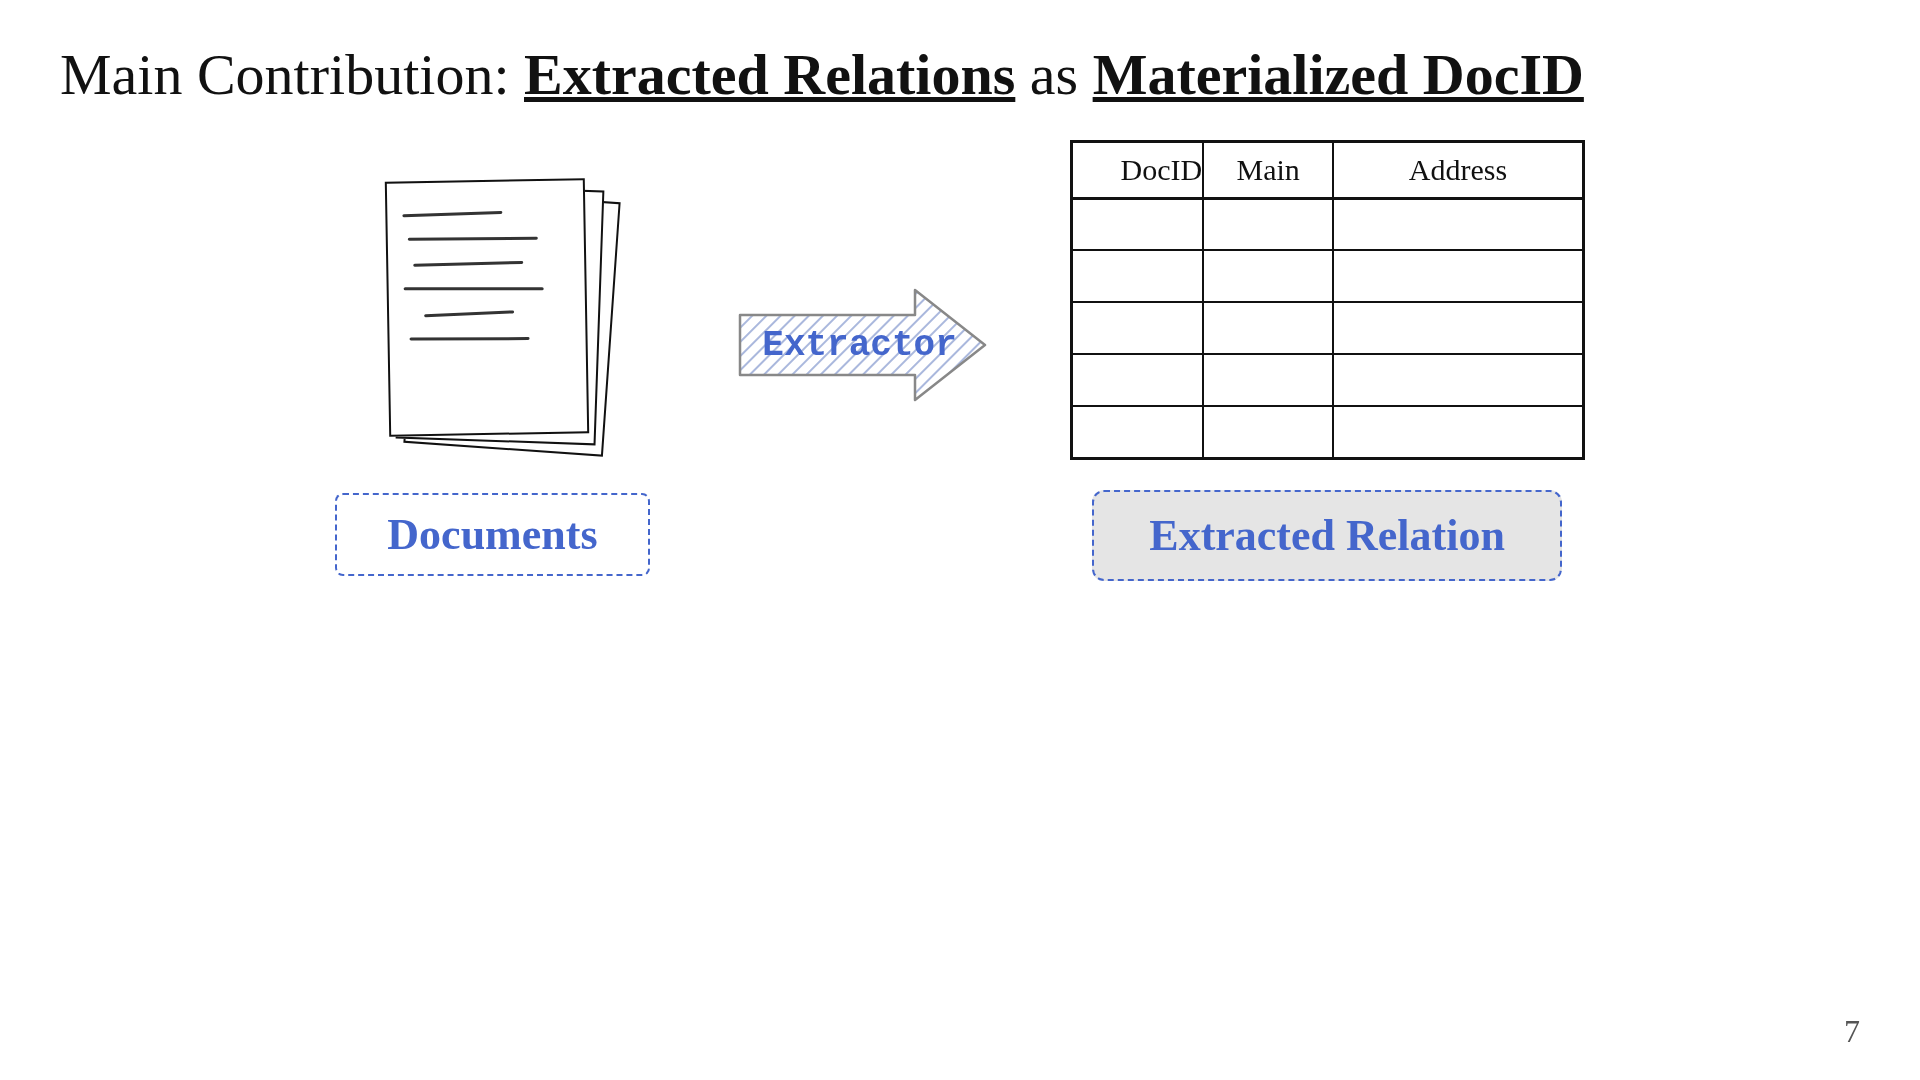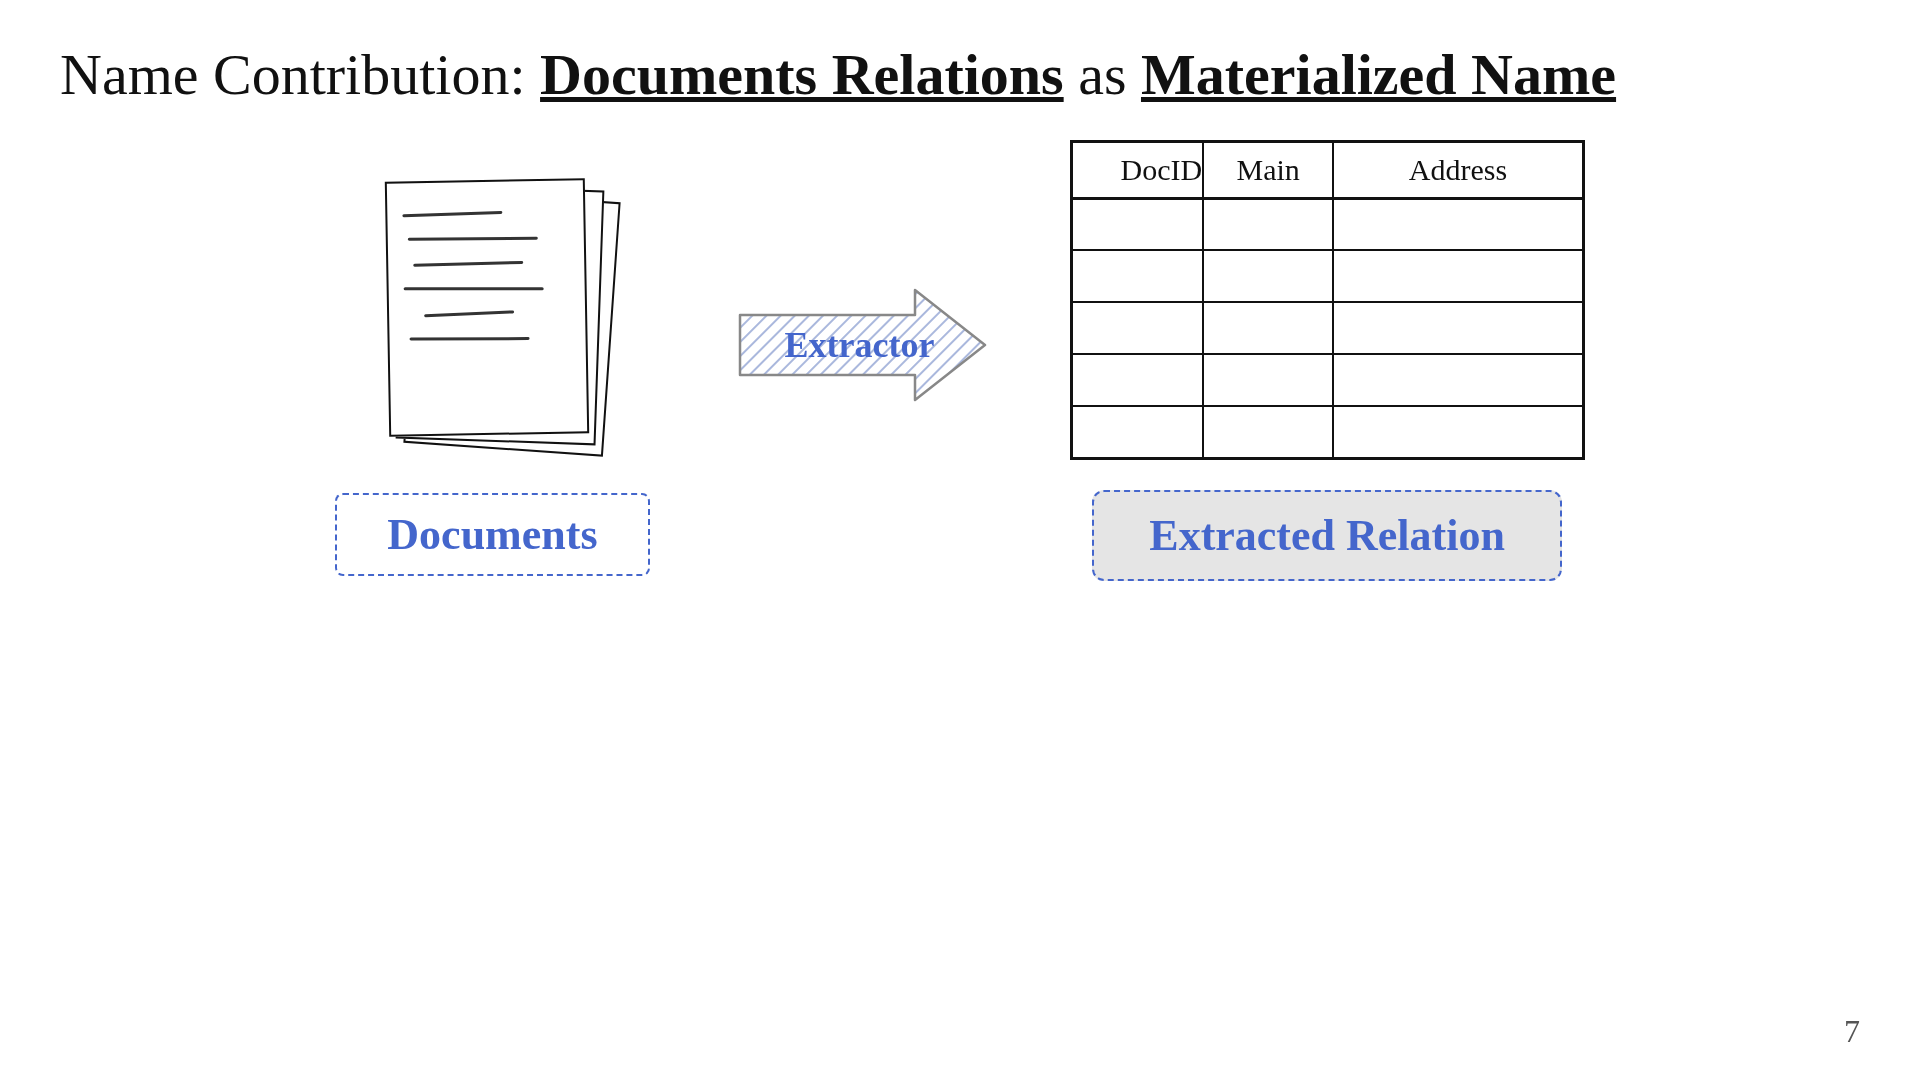--- a/index.html
+++ b/index.html
@@ -134,21 +134,21 @@
       height: 130px;
     }
 
     .arrow-label {
       position: absolute;
       top: 50%;
       left: 50%;
       transform: translate(-50%, -50%);
       color: #4466cc;
       font-size: 36px;
-      font-family: Liberation Serif, serif;
+      font-family: Liberation Mono, monospace;
       font-weight: 600;
       z-index: 10;
       white-space: nowrap;
     }
 
     
     .table-section {
       display: flex;
       flex-direction: column;
       align-items: center;
@@ -214,21 +214,21 @@
       width: 260px;
       height: 130px;
     }
   </style>
 </head>
 <body>
 
 <div class="slide-container">
 
   <h1 class="title">
-    <span>Name Contribution: </span><span class="underline-bold">Documents Relations</span><span> as </span><span class="underline-bold">Materialized Name</span>
+    <span>Main Contribution: </span><span class="underline-bold">Extracted Relations</span><span> as </span><span class="underline-bold">Materialized DocID</span>
   </h1>
 
   <div class="diagram-area">
 
     <div class="documents-section">
       <div class="doc-stack">
 
         <div class="doc-page doc-page-back2"></div>
         <div class="doc-page doc-page-back1"></div>
 

